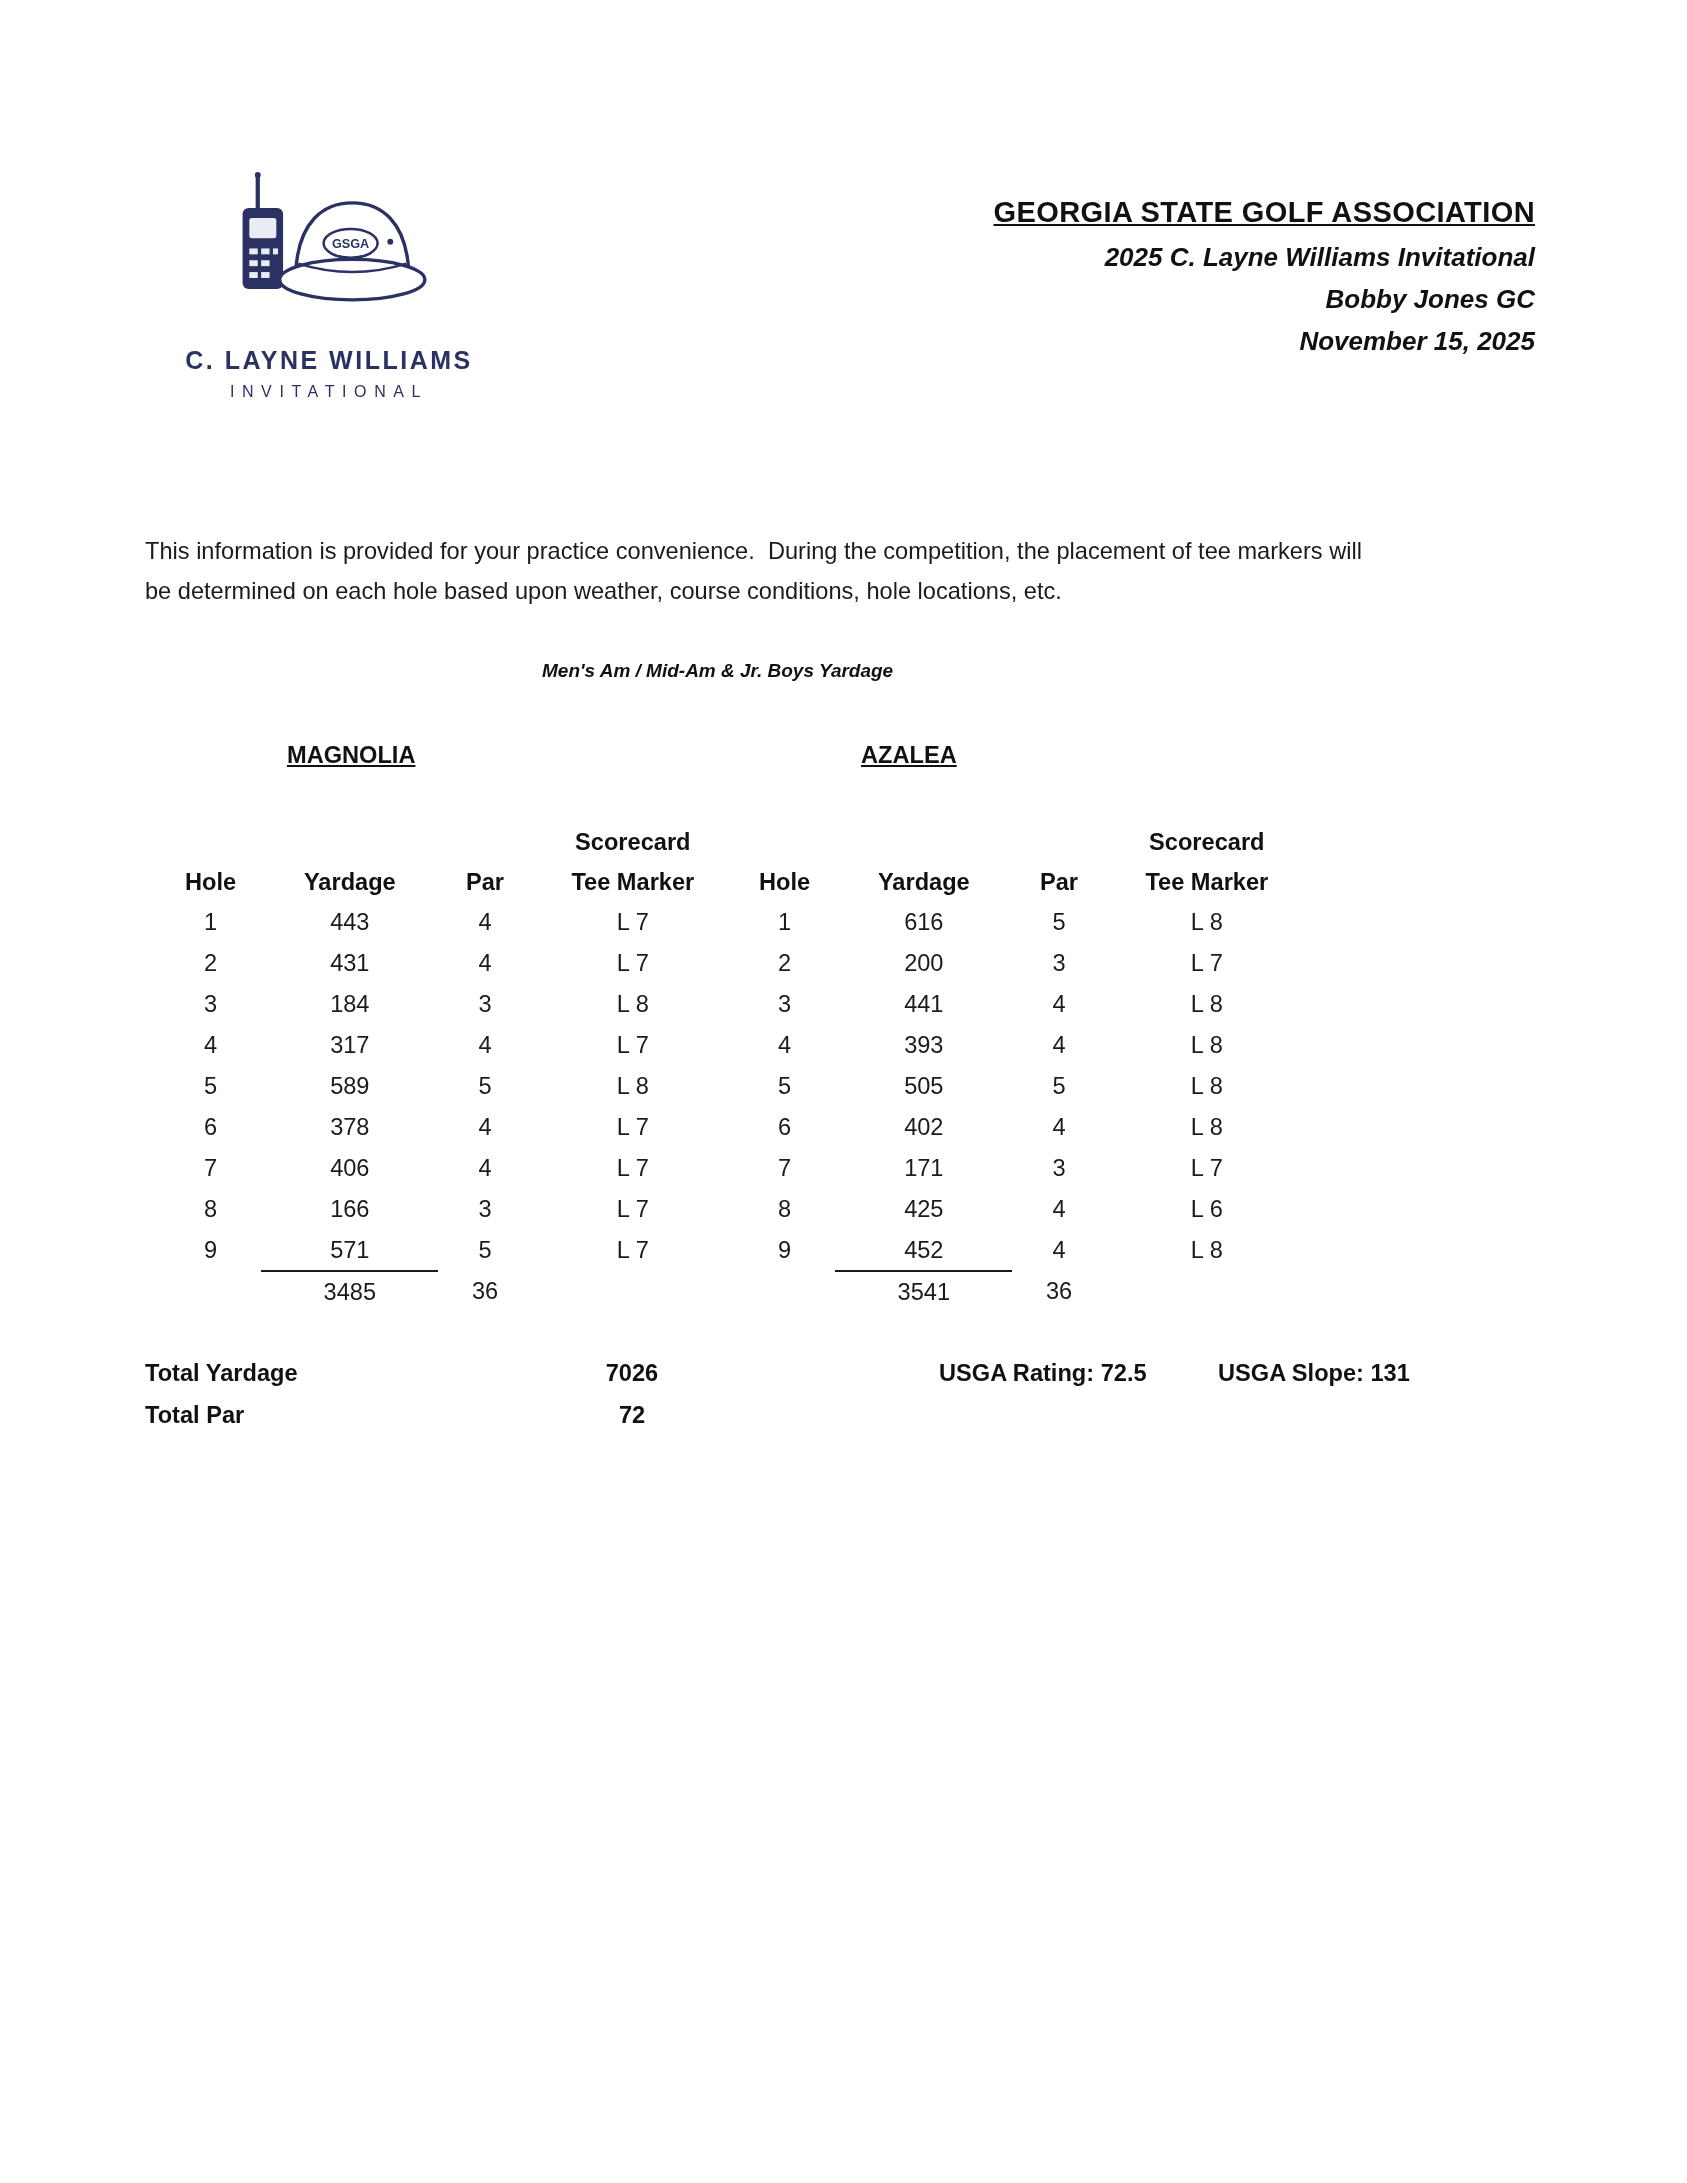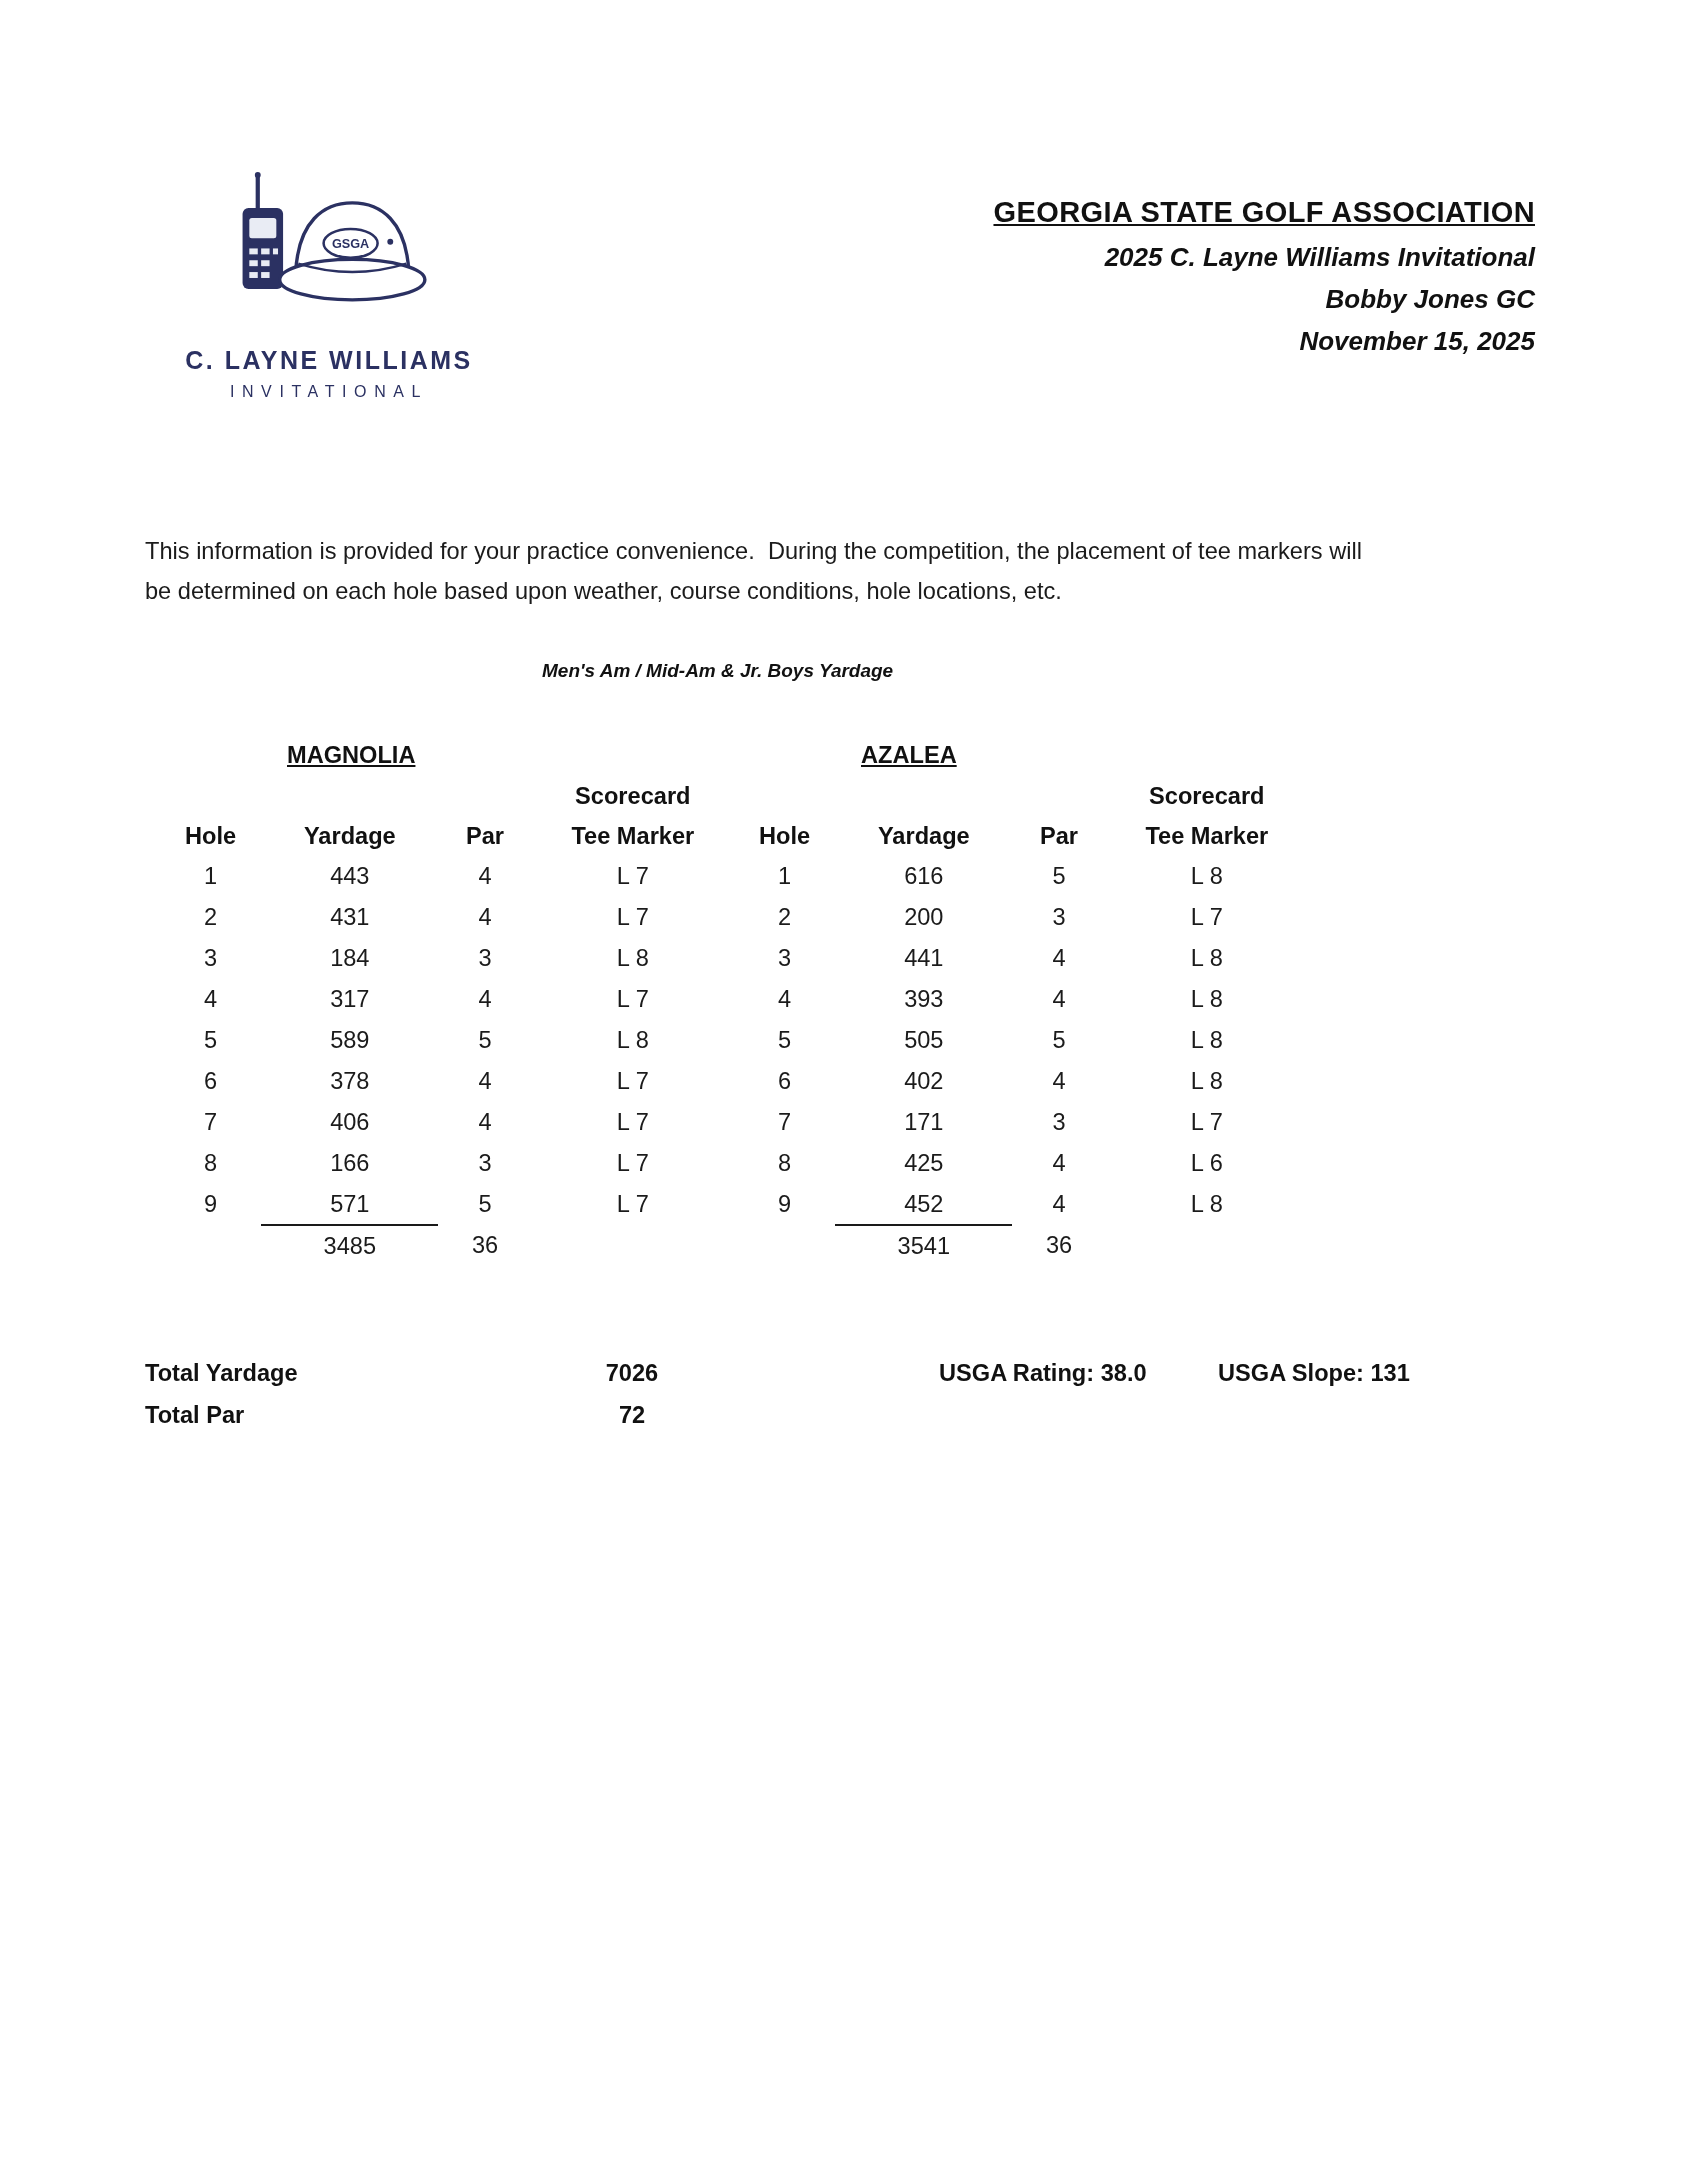--- a/index.html
+++ b/index.html
@@ -95,20 +95,21 @@
     font-weight: bold;
     text-decoration: underline;
     margin-left: 127px;
     height: 34px;
     color: #111111;
   }
   table.course-table {
     border-collapse: collapse;
     table-layout: fixed;
     width: 574px;
+    margin-top: 46px;
   }
   .course-table th, .course-table td {
     padding: 0;
     text-align: center;
     font-size: 23.6px;
     height: 41px;
     vertical-align: middle;
     font-weight: normal;
   }
   .course-table thead th { font-weight: bold; height: 40px; color: #111111; }
@@ -355,17 +356,17 @@
           <td></td>
         </tr>
       </tfoot>
     </table>
   </div>
 
 </div>
 
 <div class="sum-item pos-ty-label">Total Yardage</div>
 <div class="sum-item pos-ty-value">7026</div>
-<div class="sum-item pos-rating">USGA Rating: 38.0</div>
+<div class="sum-item pos-rating">USGA Rating: 72.5</div>
 <div class="sum-item pos-slope">USGA Slope: 131</div>
 <div class="sum-item pos-tp-label">Total Par</div>
 <div class="sum-item pos-tp-value">72</div>
 
 
 </body></html>

